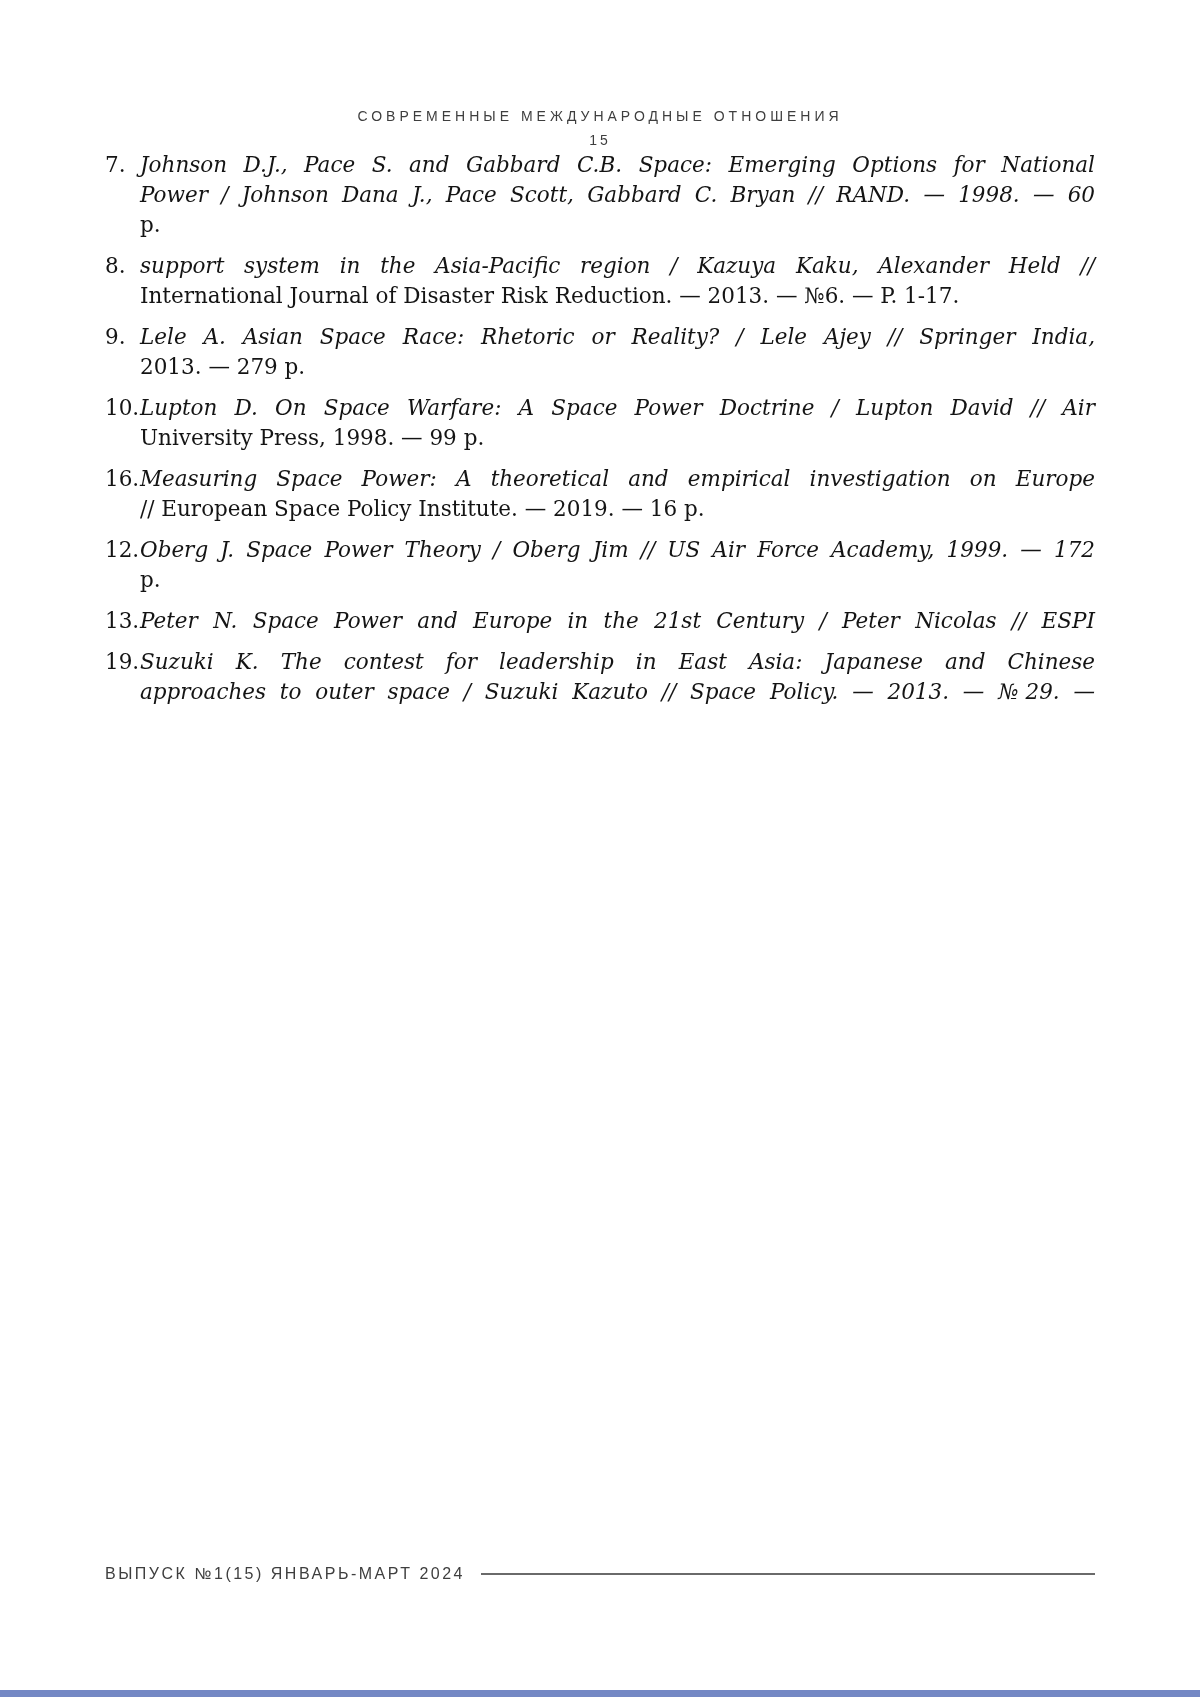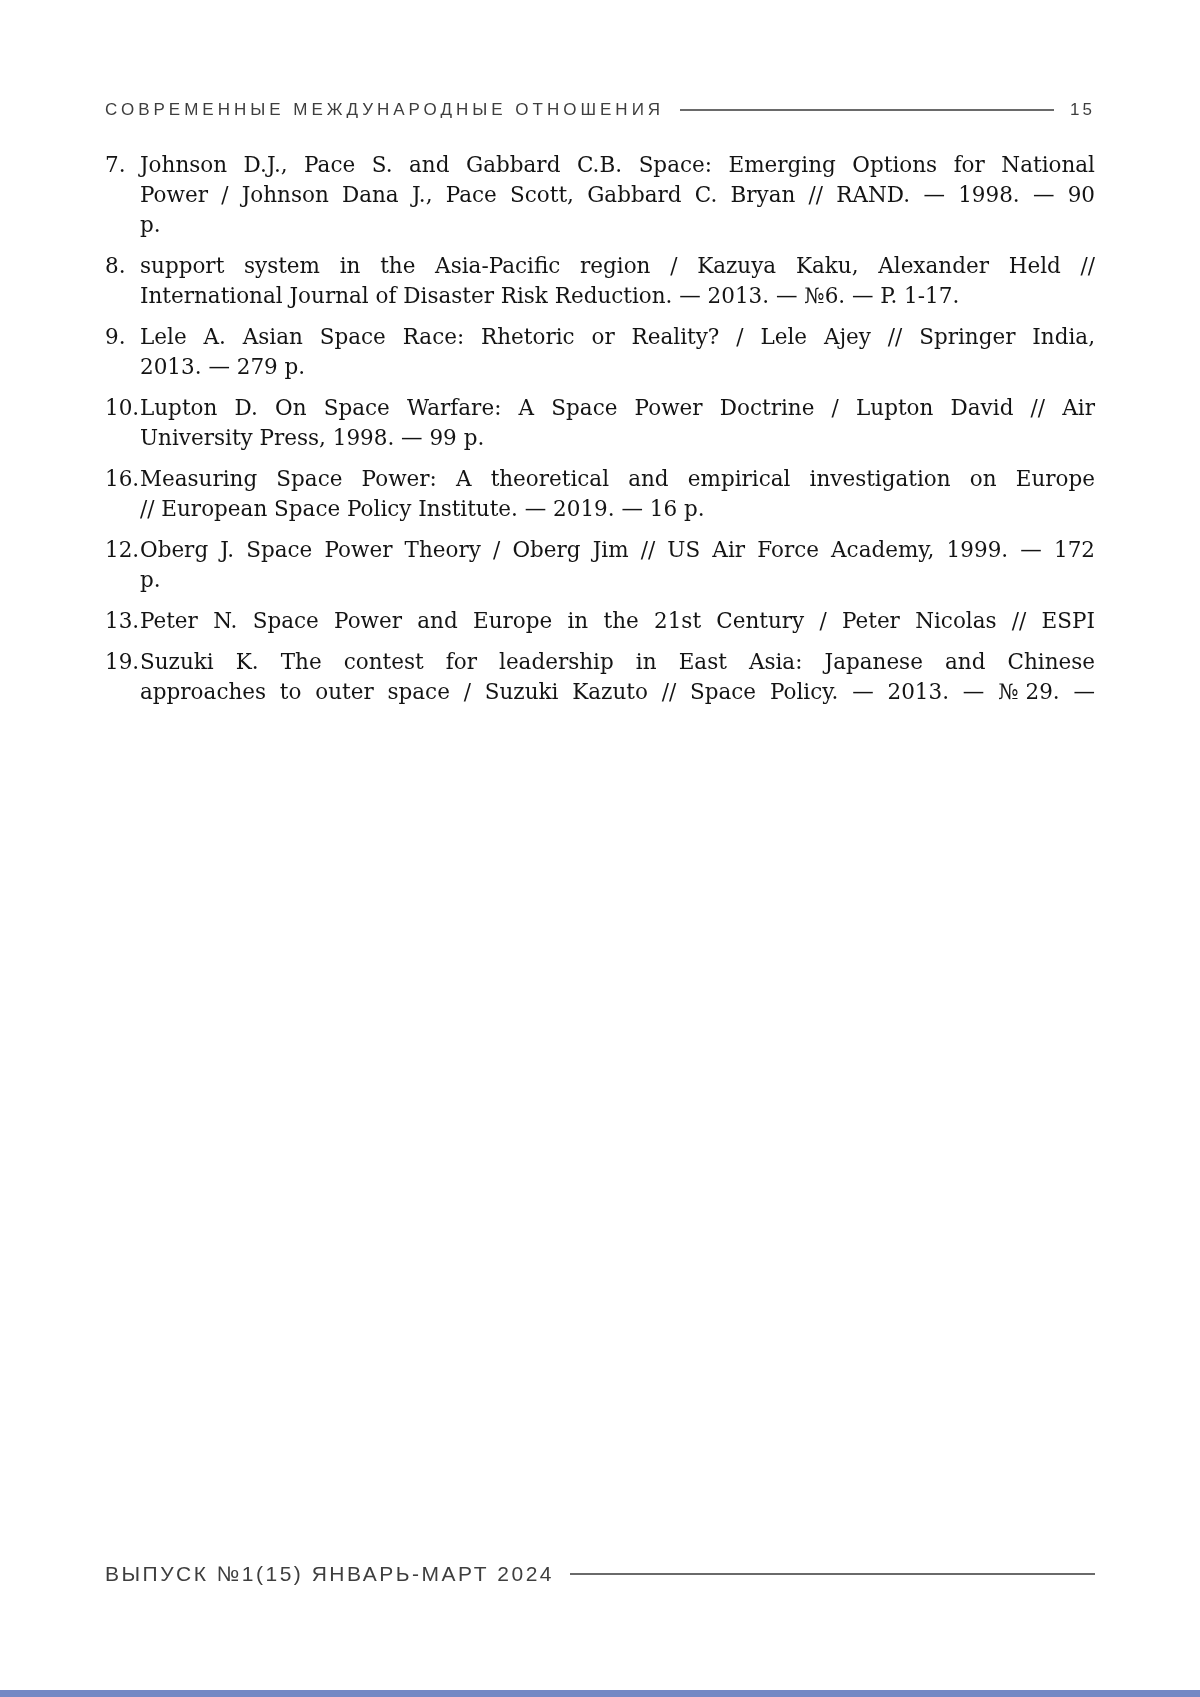--- a/index.html
+++ b/index.html
@@ -13,52 +13,52 @@
     width:1200px;height:1697px;position:relative;overflow:hidden;
     background:#ffffff;
     font-family:"DejaVu Serif", serif;
   }
   .page-header,.page-footer{
     position:absolute;left:105px;right:105px;
     display:flex;align-items:center;
     font-family:"Liberation Sans", sans-serif;
     color:var(--muted);
   }
-  .page-header{top:98px;font-size:17px;letter-spacing:4px;line-height:24px;}
+  .page-header{top:104px;font-size:14px;letter-spacing:4px;line-height:24px;flex-direction:column;}
   .rule{flex:1;height:2px;background:var(--rule);margin:0 16px;}
   .page-num{letter-spacing:3px;}
-  .page-footer{top:1562px;font-size:21px;letter-spacing:2.5px;line-height:24px;}
+  .page-footer{top:1562px;font-size:16px;letter-spacing:2.5px;line-height:24px;}
   .page-footer .rule{margin-right:0;}
   .ref-list{
     position:absolute;left:105px;right:105px;top:150px;
     font-size:21.5px;line-height:30px;color:var(--text);
   }
   .ref{display:flex;margin-bottom:11px;}
   .ref-num{flex:0 0 35px;}
   .ref-body{flex:1;min-width:0;}
   .ln{text-align:left;}
-  .ln.j{text-align:justify;text-align-last:justify;}
+  .ln.j{text-align:justify;text-align-last:justify;font-style:italic;}
   .accent-bar{position:absolute;left:0;right:0;bottom:0;height:7px;background:var(--accent_bar);}
 </style>
 </head>
 <body>
 
 <header class="page-header">
   <span>СОВРЕМЕННЫЕ МЕЖДУНАРОДНЫЕ ОТНОШЕНИЯ</span>
   <span class="rule"></span>
   <span class="page-num">15</span>
 </header>
 
 <main class="ref-list">
 
   <div class="ref">
     <span class="ref-num">7.</span>
     <div class="ref-body">
       <div class="ln j">Johnson D.J., Pace S. and Gabbard C.B. Space: Emerging Options for National</div>
-      <div class="ln j">Power / Johnson Dana J., Pace Scott, Gabbard C. Bryan // RAND. — 1998. — 90</div>
+      <div class="ln j">Power / Johnson Dana J., Pace Scott, Gabbard C. Bryan // RAND. — 1998. — 60</div>
       <div class="ln">p.</div>
     </div>
   </div>
 
   <div class="ref">
     <span class="ref-num">8.</span>
     <div class="ref-body">
       <div class="ln j">support system in the Asia-Pacific region / Kazuya Kaku, Alexander Held //</div>
       <div class="ln">International Journal of Disaster Risk Reduction. — 2013. — №6. — P. 1-17.</div>
     </div>

